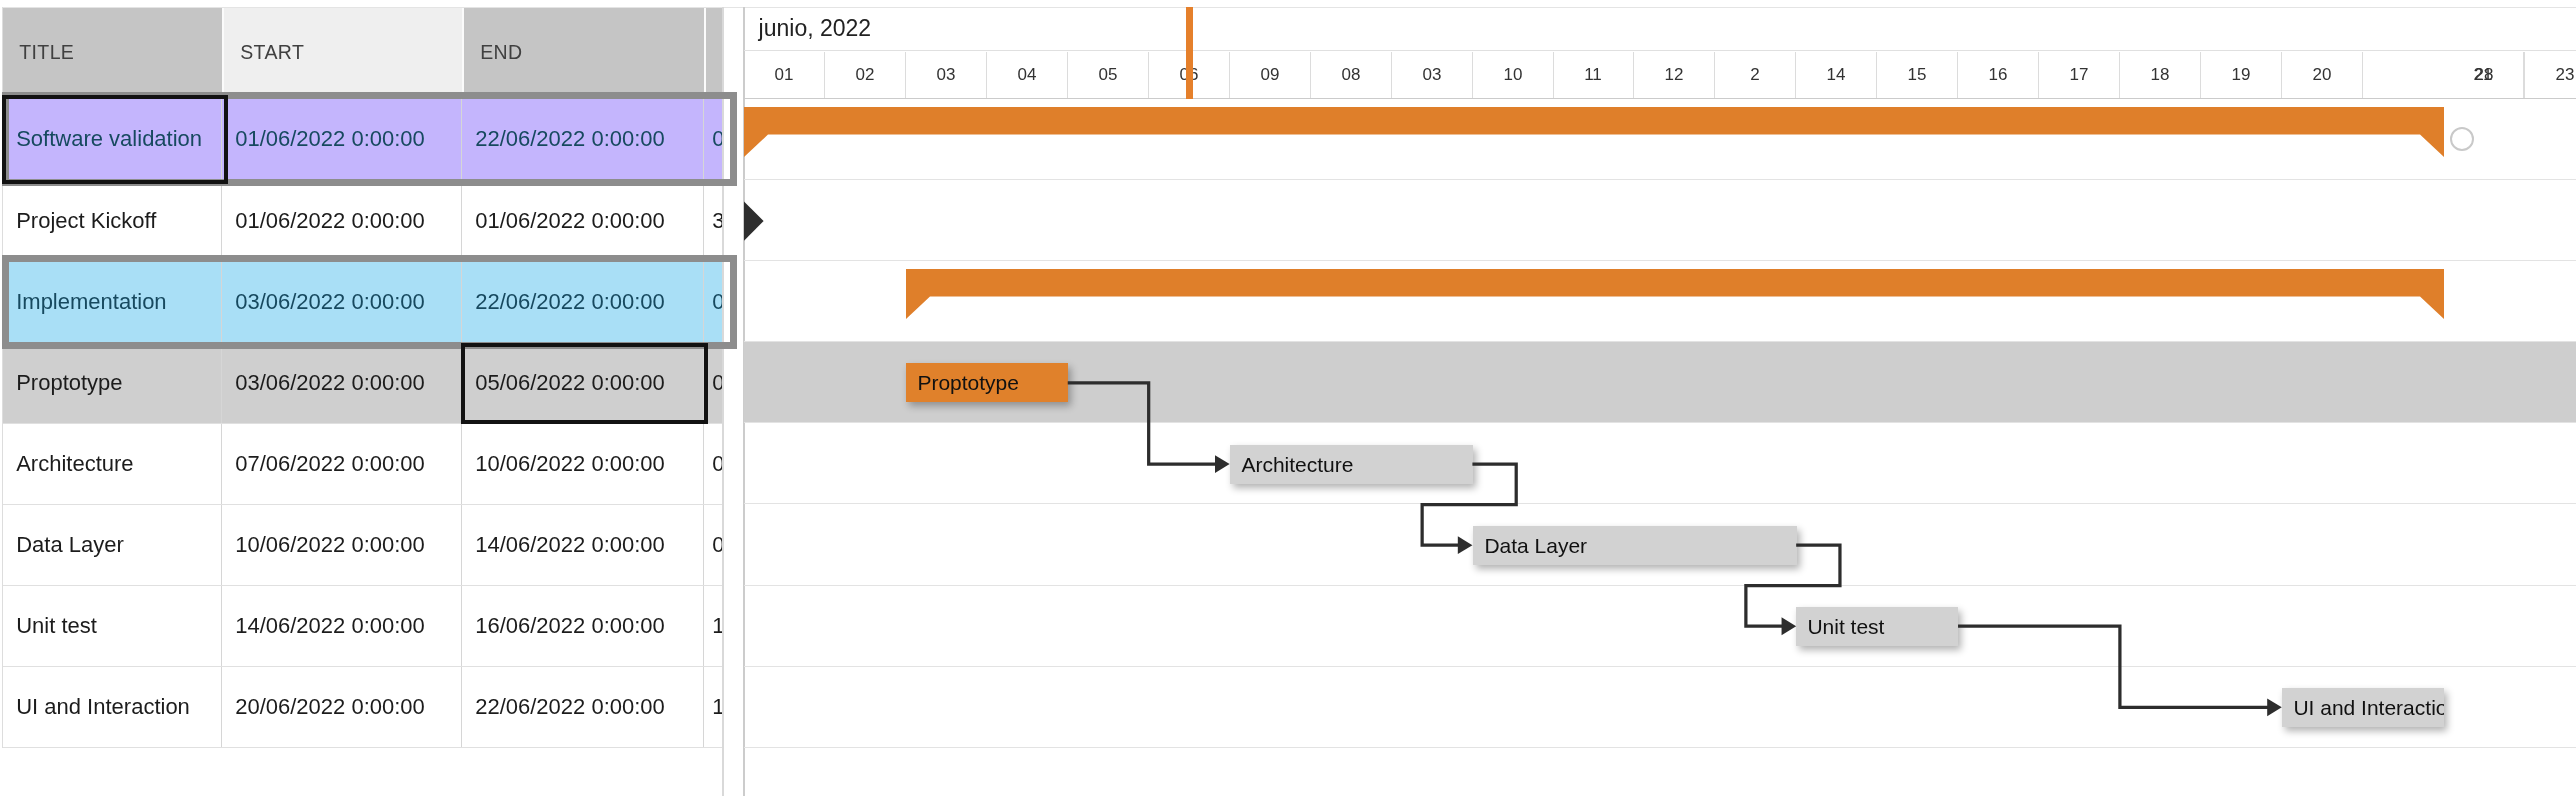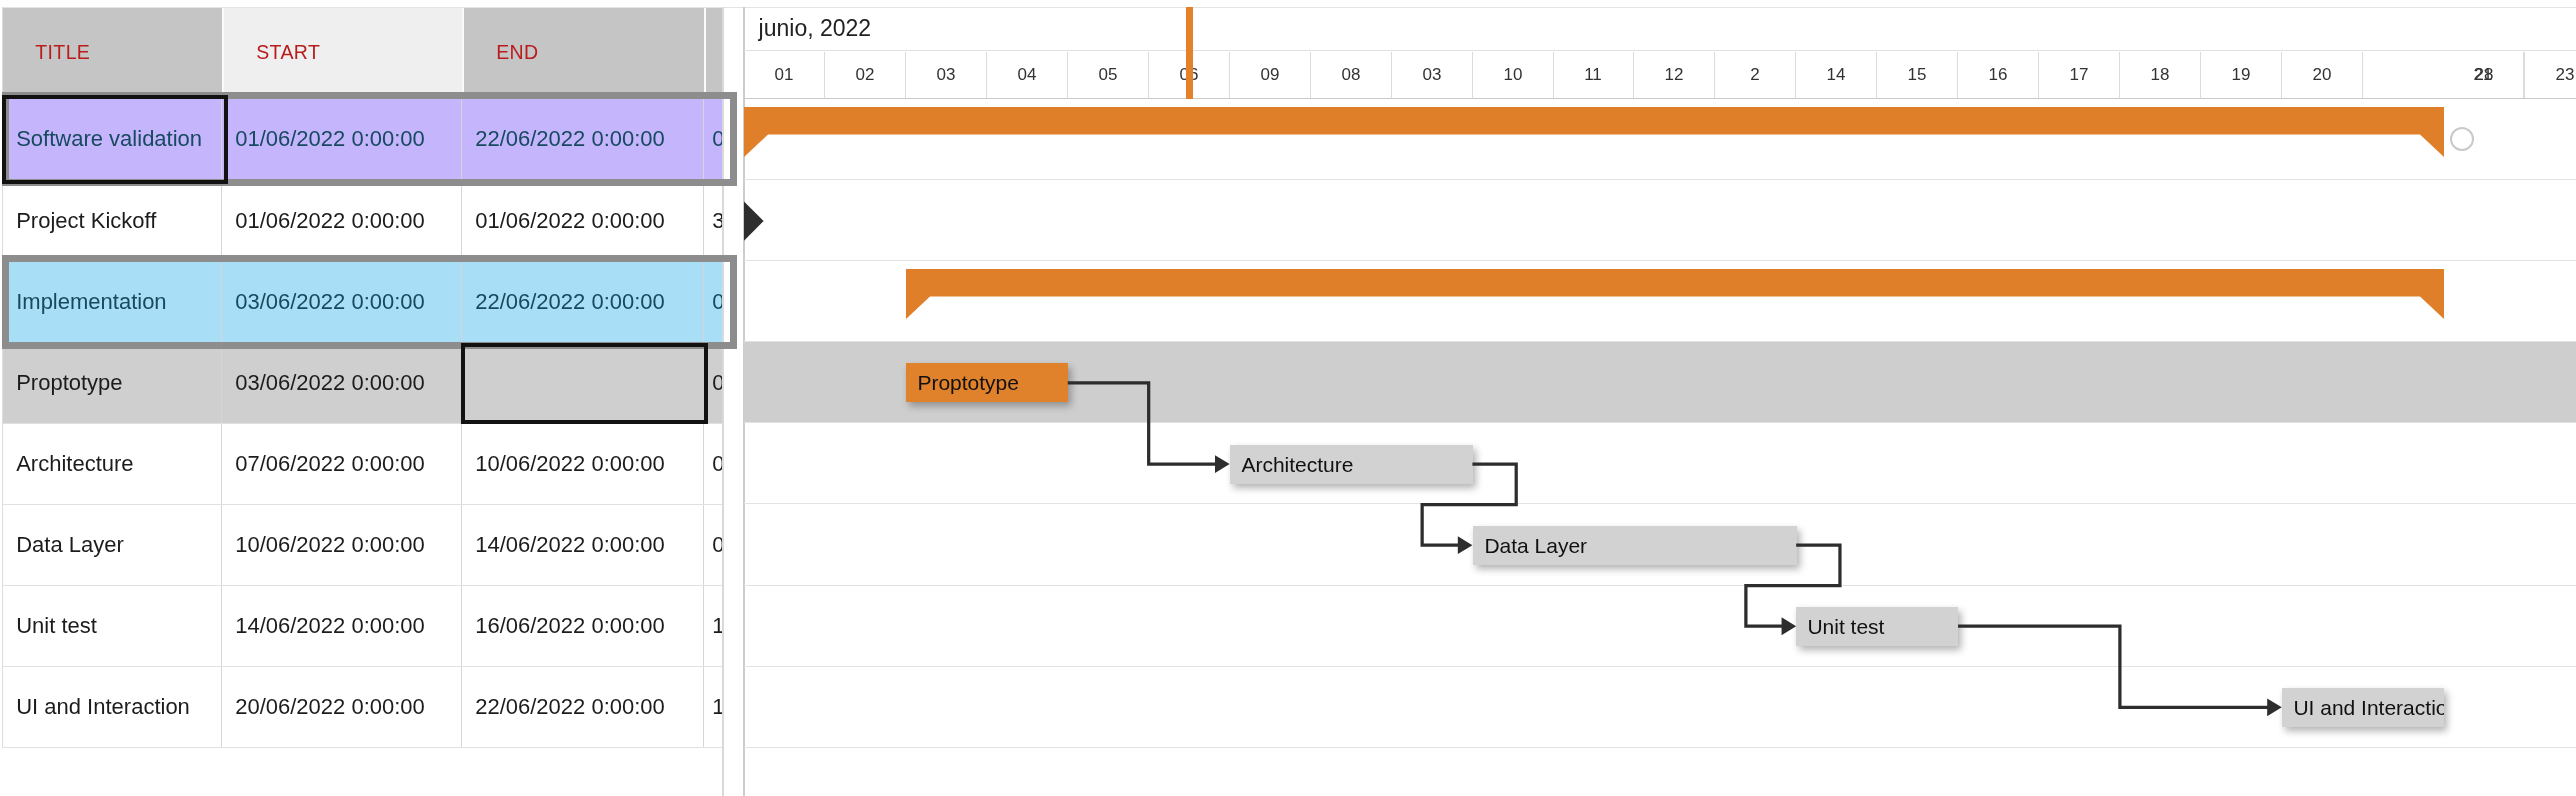--- a/index.html
+++ b/index.html
@@ -10,21 +10,21 @@
   }
   .hairline-top{position:absolute;left:1.6px;right:0;top:6.5px;height:1.6px;background:#e4e4e4;}
   .hairline-left{position:absolute;left:1.6px;top:6.5px;width:1.6px;height:741px;background:#dddddd;}
   .table-edge-line{position:absolute;left:722px;top:6.5px;width:1.6px;bottom:0;background:#d9d9d9;}
   .chart-edge-line{position:absolute;left:743px;top:6.5px;width:1.6px;bottom:0;background:#cccccc;}
 
   
   .table-viewport{position:absolute;left:3.2px;top:6.5px;width:719px;height:741px;overflow:hidden;z-index:1;}
   .thead{position:absolute;left:0;top:0;width:100%;height:91px;border-bottom:1.6px solid #cfcfcf;}
   .th{position:absolute;top:1.6px;bottom:0;box-sizing:border-box;display:flex;align-items:center;
-      padding-left:32px;font-size:19.5px;color:#b91c1c;letter-spacing:0.4px;background:#c5c5c5;
+      padding-left:16px;font-size:19.5px;color:#404040;letter-spacing:0.4px;background:#c5c5c5;
       border-left:2.4px solid #fbfbfb;overflow:hidden;white-space:nowrap;}
   .th.first{border-left:none;}
   .th.light{background:#efefef;}
   .tr{position:absolute;left:0;width:100%;height:81px;box-sizing:border-box;border-bottom:1.6px solid #e0e0e0;background:#fff;}
   .td{position:absolute;top:0;bottom:0;box-sizing:border-box;display:flex;align-items:center;
       padding-left:13px;font-size:22px;color:#1c1c1c;border-right:1.6px solid #d6d6d6;
       overflow:hidden;white-space:nowrap;}
   .td.col4{padding-left:8px;border-right:none;}
 
   
@@ -83,20 +83,21 @@
       </div>
       <div class="tr" style="top: 255px; height: 81px; background: rgb(169, 223, 246);">
         <div class="td" style="left: 0px; width: 219px; color: rgb(23, 73, 95);">Implementation</div>
         <div class="td" style="left: 219px; width: 240px; color: rgb(23, 73, 95);">03/06/2022 0:00:00</div>
         <div class="td" style="left: 459px; width: 242px; color: rgb(23, 73, 95);">22/06/2022 0:00:00</div>
         <div class="td col4" style="left: 701px; width: 49px; color: rgb(23, 73, 95);">0</div>
       </div>
       <div class="tr" style="top: 336px; height: 81px; background: rgb(207, 207, 207);">
         <div class="td" style="left: 0px; width: 219px;">Proptotype</div>
         <div class="td" style="left: 219px; width: 240px;">03/06/2022 0:00:00</div>
+        <div class="td" style="left: 459px; width: 242px;">05/06/2022 0:00:00</div>
         <div class="td col4" style="left: 701px; width: 49px;">0</div>
       </div>
       <div class="tr" style="top: 417px; height: 81px; background: rgb(255, 255, 255);">
         <div class="td" style="left: 0px; width: 219px;">Architecture</div>
         <div class="td" style="left: 219px; width: 240px;">07/06/2022 0:00:00</div>
         <div class="td" style="left: 459px; width: 242px;">10/06/2022 0:00:00</div>
         <div class="td col4" style="left: 701px; width: 49px;">0</div>
       </div>
       <div class="tr" style="top: 498px; height: 81px; background: rgb(255, 255, 255);">
         <div class="td" style="left: 0px; width: 219px;">Data Layer</div>

